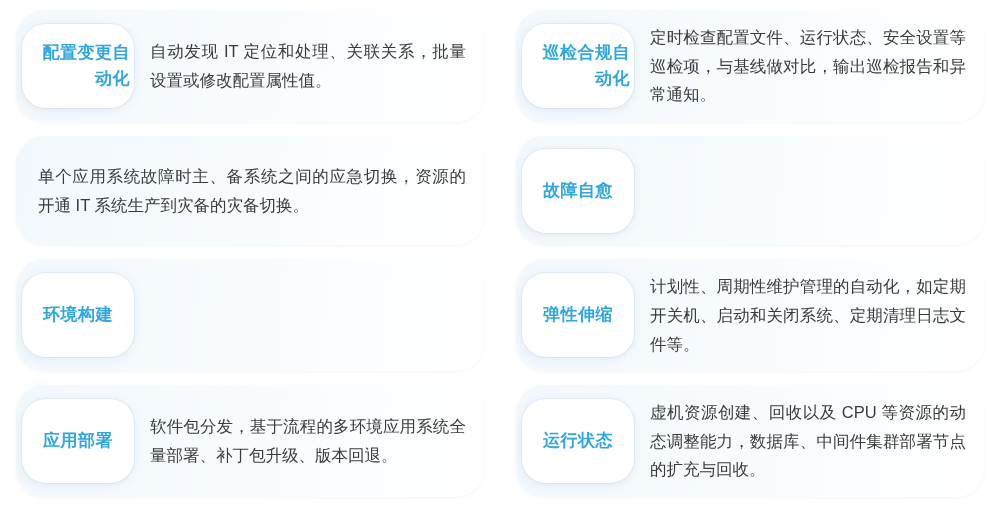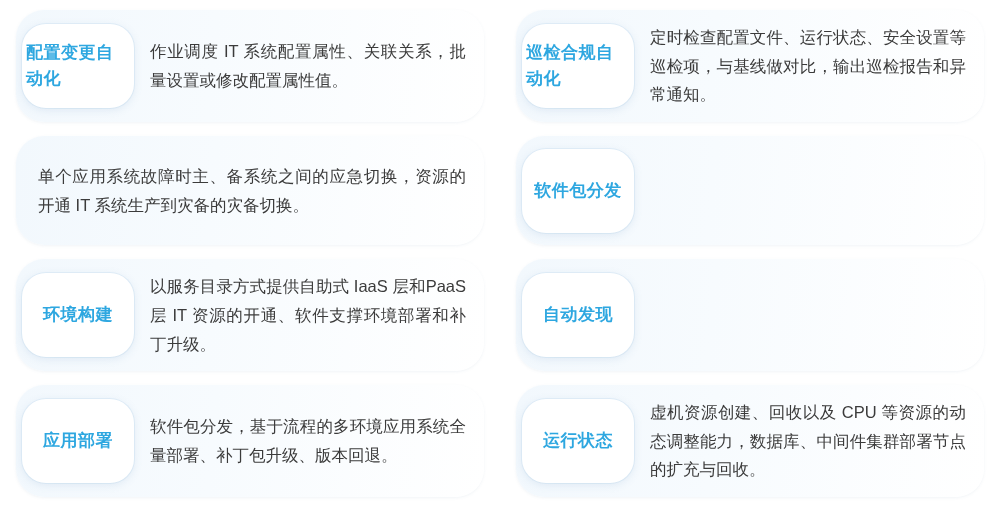--- a/index.html
+++ b/index.html
@@ -42,21 +42,21 @@
   .badge {
     flex: 0 0 auto;
     width: 112px;
     min-height: 84px;
     border-radius: 24px;
     background: #ffffff;
     box-shadow: 0 2px 8px rgba(110,150,190,0.16), 0 0 0 1px rgba(225,238,248,0.9);
     display: flex;
     align-items: center;
     justify-content: center;
-    text-align: left;
+    text-align: right;
     padding: 8px 4px;
     box-sizing: border-box;
   }
   .badge-text {
     font-size: 17px;
     font-weight: bold;
     line-height: 1.5;
     color: #2ea7e0;
     letter-spacing: 0.5px;
   }
@@ -74,51 +74,51 @@
 </head>
 <body>
 
 <div class="board">
   <div class="grid">
 
     <div class="card">
       <div class="badge">
         <span class="badge-text">配置变更自动化</span>
       </div>
-      <div class="desc">作业调度 IT 系统配置属性、关联关系，批量设置或修改配置属性值。</div>
+      <div class="desc">自动发现 IT 定位和处理、关联关系，批量设置或修改配置属性值。</div>
     </div>
 
     <div class="card">
       <div class="badge">
         <span class="badge-text">巡检合规自动化</span>
       </div>
       <div class="desc">定时检查配置文件、运行状态、安全设置等巡检项，与基线做对比，输出巡检报告和异常通知。</div>
     </div>
 
     <div class="card">
       <div class="desc">单个应用系统故障时主、备系统之间的应急切换，资源的开通 IT 系统生产到灾备的灾备切换。</div>
     </div>
 
     <div class="card">
       <div class="badge">
-        <span class="badge-text">软件包分发</span>
+        <span class="badge-text">故障自愈</span>
       </div>
     </div>
 
     <div class="card">
       <div class="badge">
         <span class="badge-text">环境构建</span>
       </div>
-      <div class="desc">以服务目录方式提供自助式 IaaS 层和PaaS 层 IT 资源的开通、软件支撑环境部署和补丁升级。</div>
     </div>
 
     <div class="card">
       <div class="badge">
-        <span class="badge-text">自动发现</span>
+        <span class="badge-text">弹性伸缩</span>
       </div>
+      <div class="desc">计划性、周期性维护管理的自动化，如定期开关机、启动和关闭系统、定期清理日志文件等。</div>
     </div>
 
     <div class="card">
       <div class="badge">
         <span class="badge-text">应用部署</span>
       </div>
       <div class="desc">软件包分发，基于流程的多环境应用系统全量部署、补丁包升级、版本回退。</div>
     </div>
 
     <div class="card">

